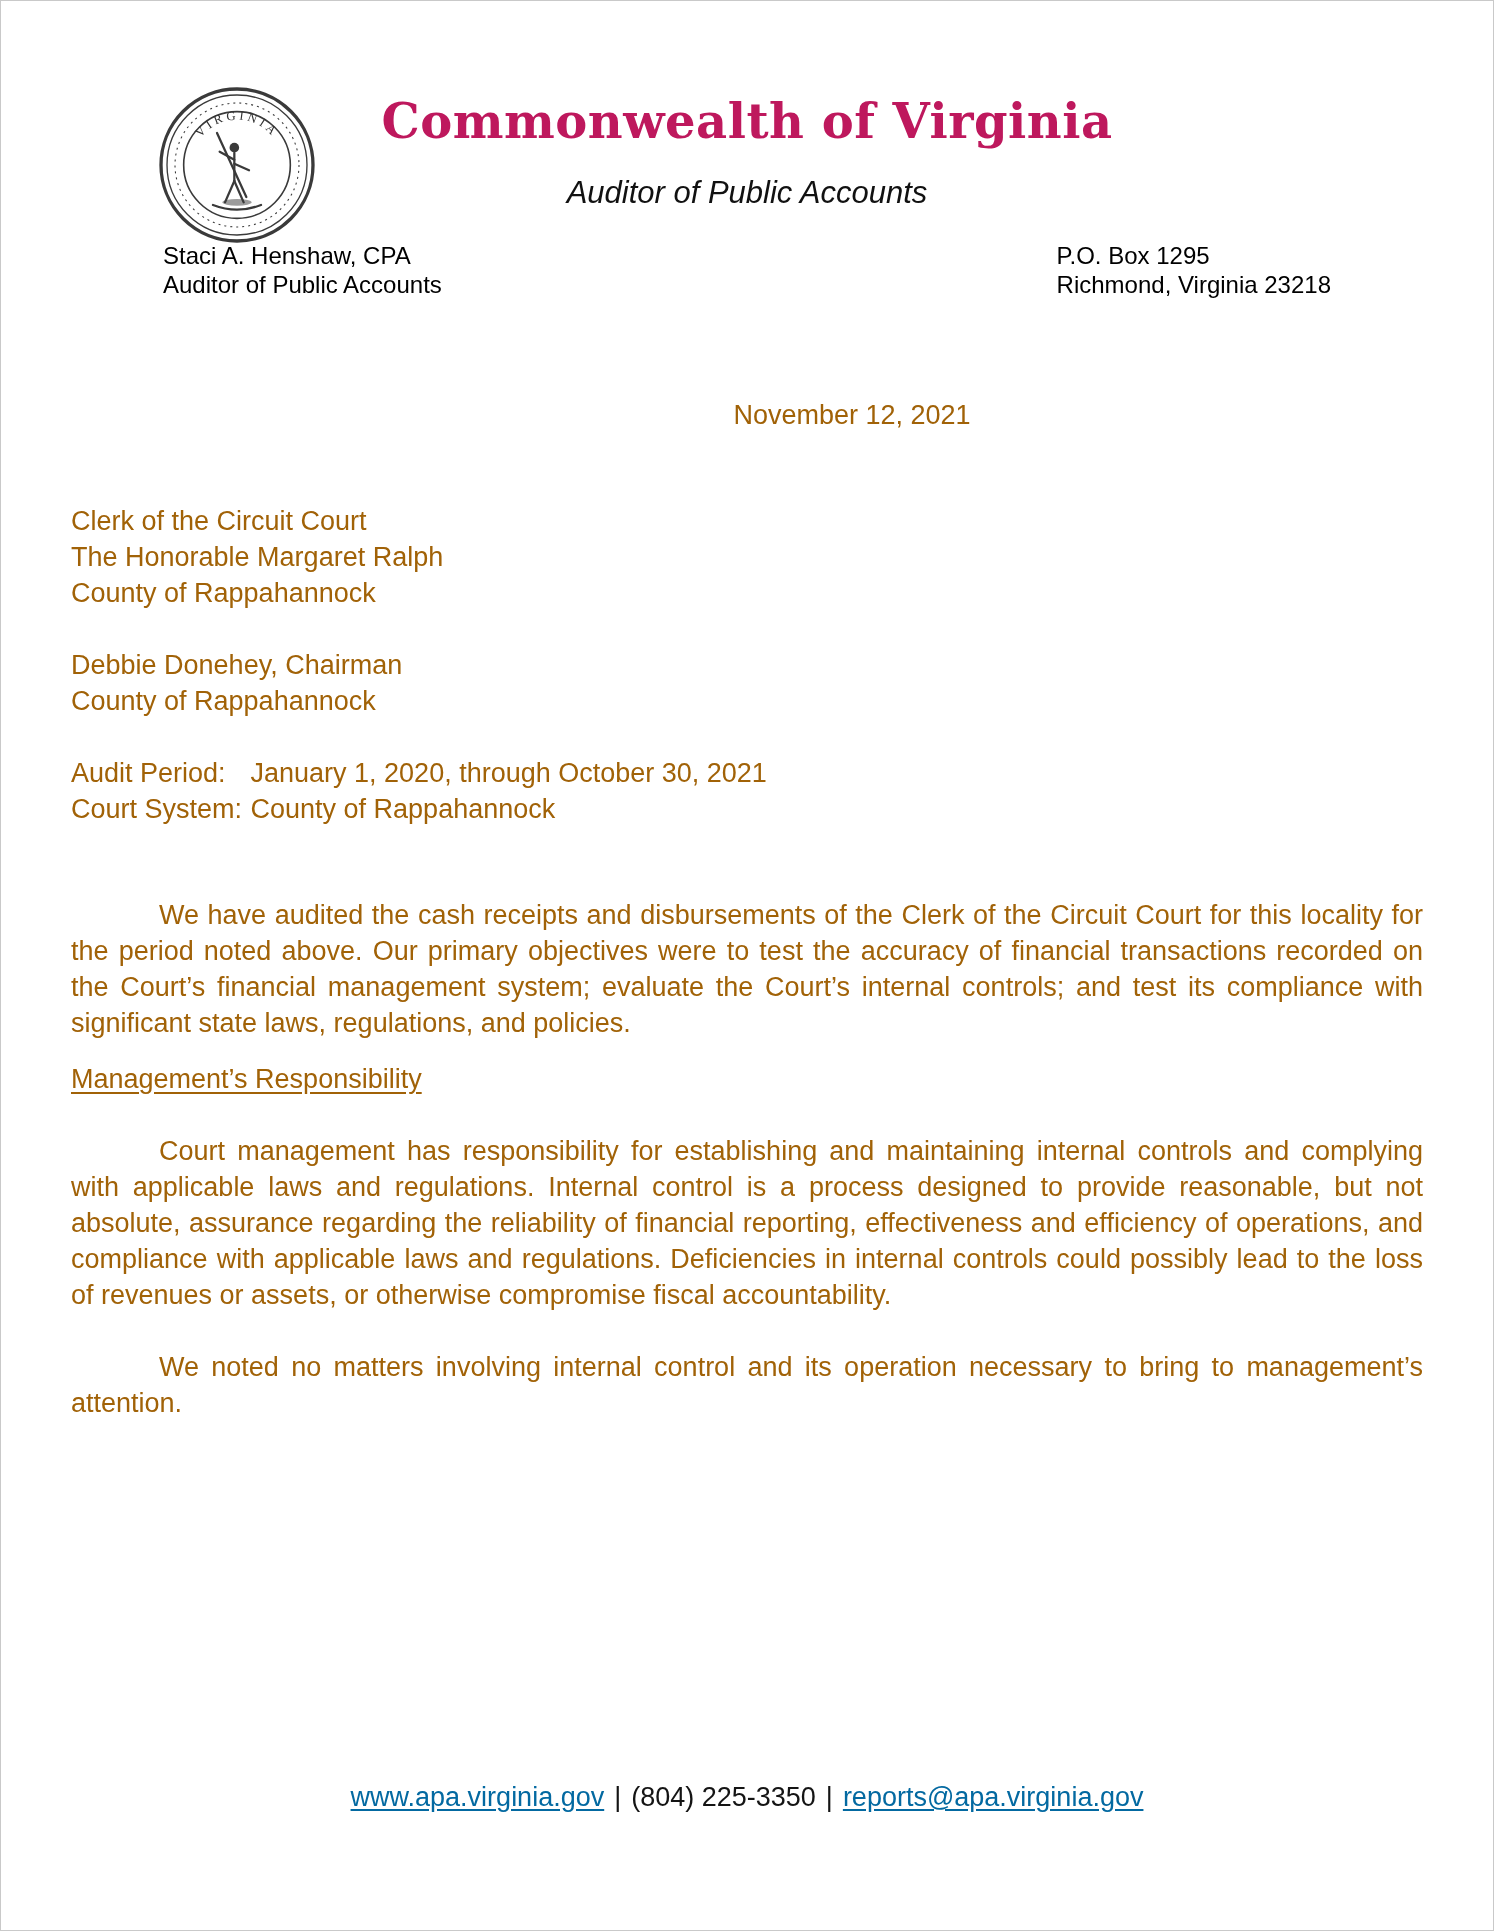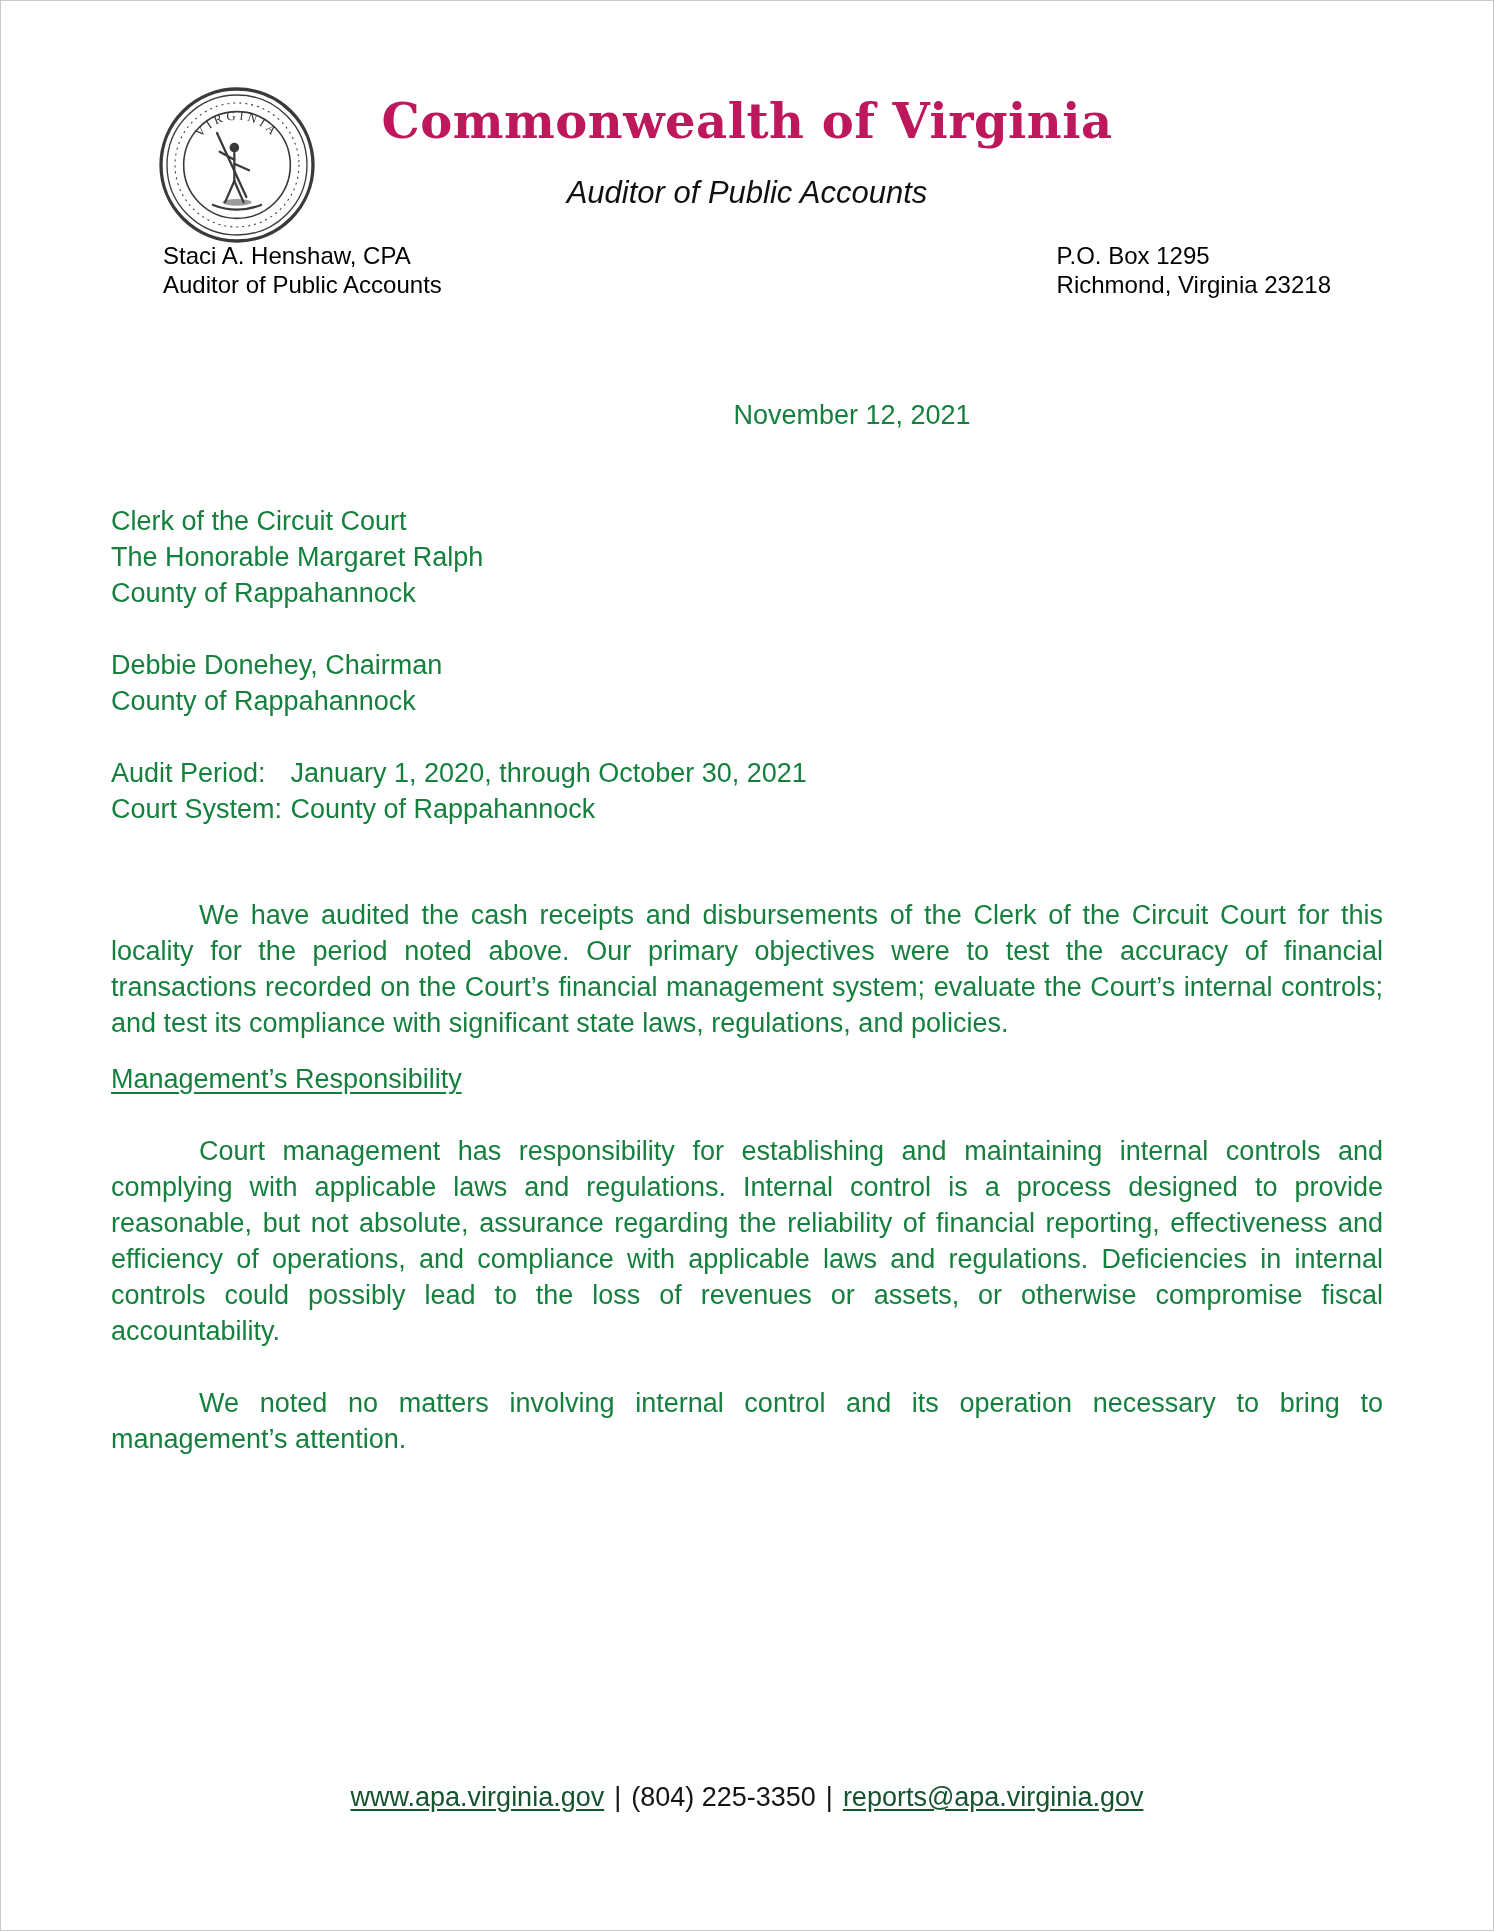--- a/index.html
+++ b/index.html
@@ -50,24 +50,24 @@
     padding: 0 162px;
     margin-top: 30px;
     font-size: 24px;
     line-height: 29px;
     color: #000000;
   }
   .contact-right { text-align: left; }
 
   
   .letter-body {
-    padding: 0 110px;
+    padding: 0 70px;
     font-size: 27px;
     line-height: 36px;
-    color: #15803d;
+    color: #a16207;
   }
 
   .date-line {
     margin-top: 98px;
     text-align: center;
     position: relative;
     left: 105px;
   }
 
   .address-block { margin-top: 36px; }
@@ -95,21 +95,21 @@
     position: absolute;
     top: 1778px;
     left: 0;
     width: 100%;
     text-align: center;
     font-size: 27px;
     line-height: 36px;
     color: #141414;
   }
   .footer-link {
-    color: #14532d;
+    color: #0369a1;
     text-decoration: underline;
     text-underline-offset: 3px;
     cursor: pointer;
   }
   .footer-sep { margin: 0 10px; color: #141414; }
 </style>
 </head>
 <body>
 
 <div class="page">

